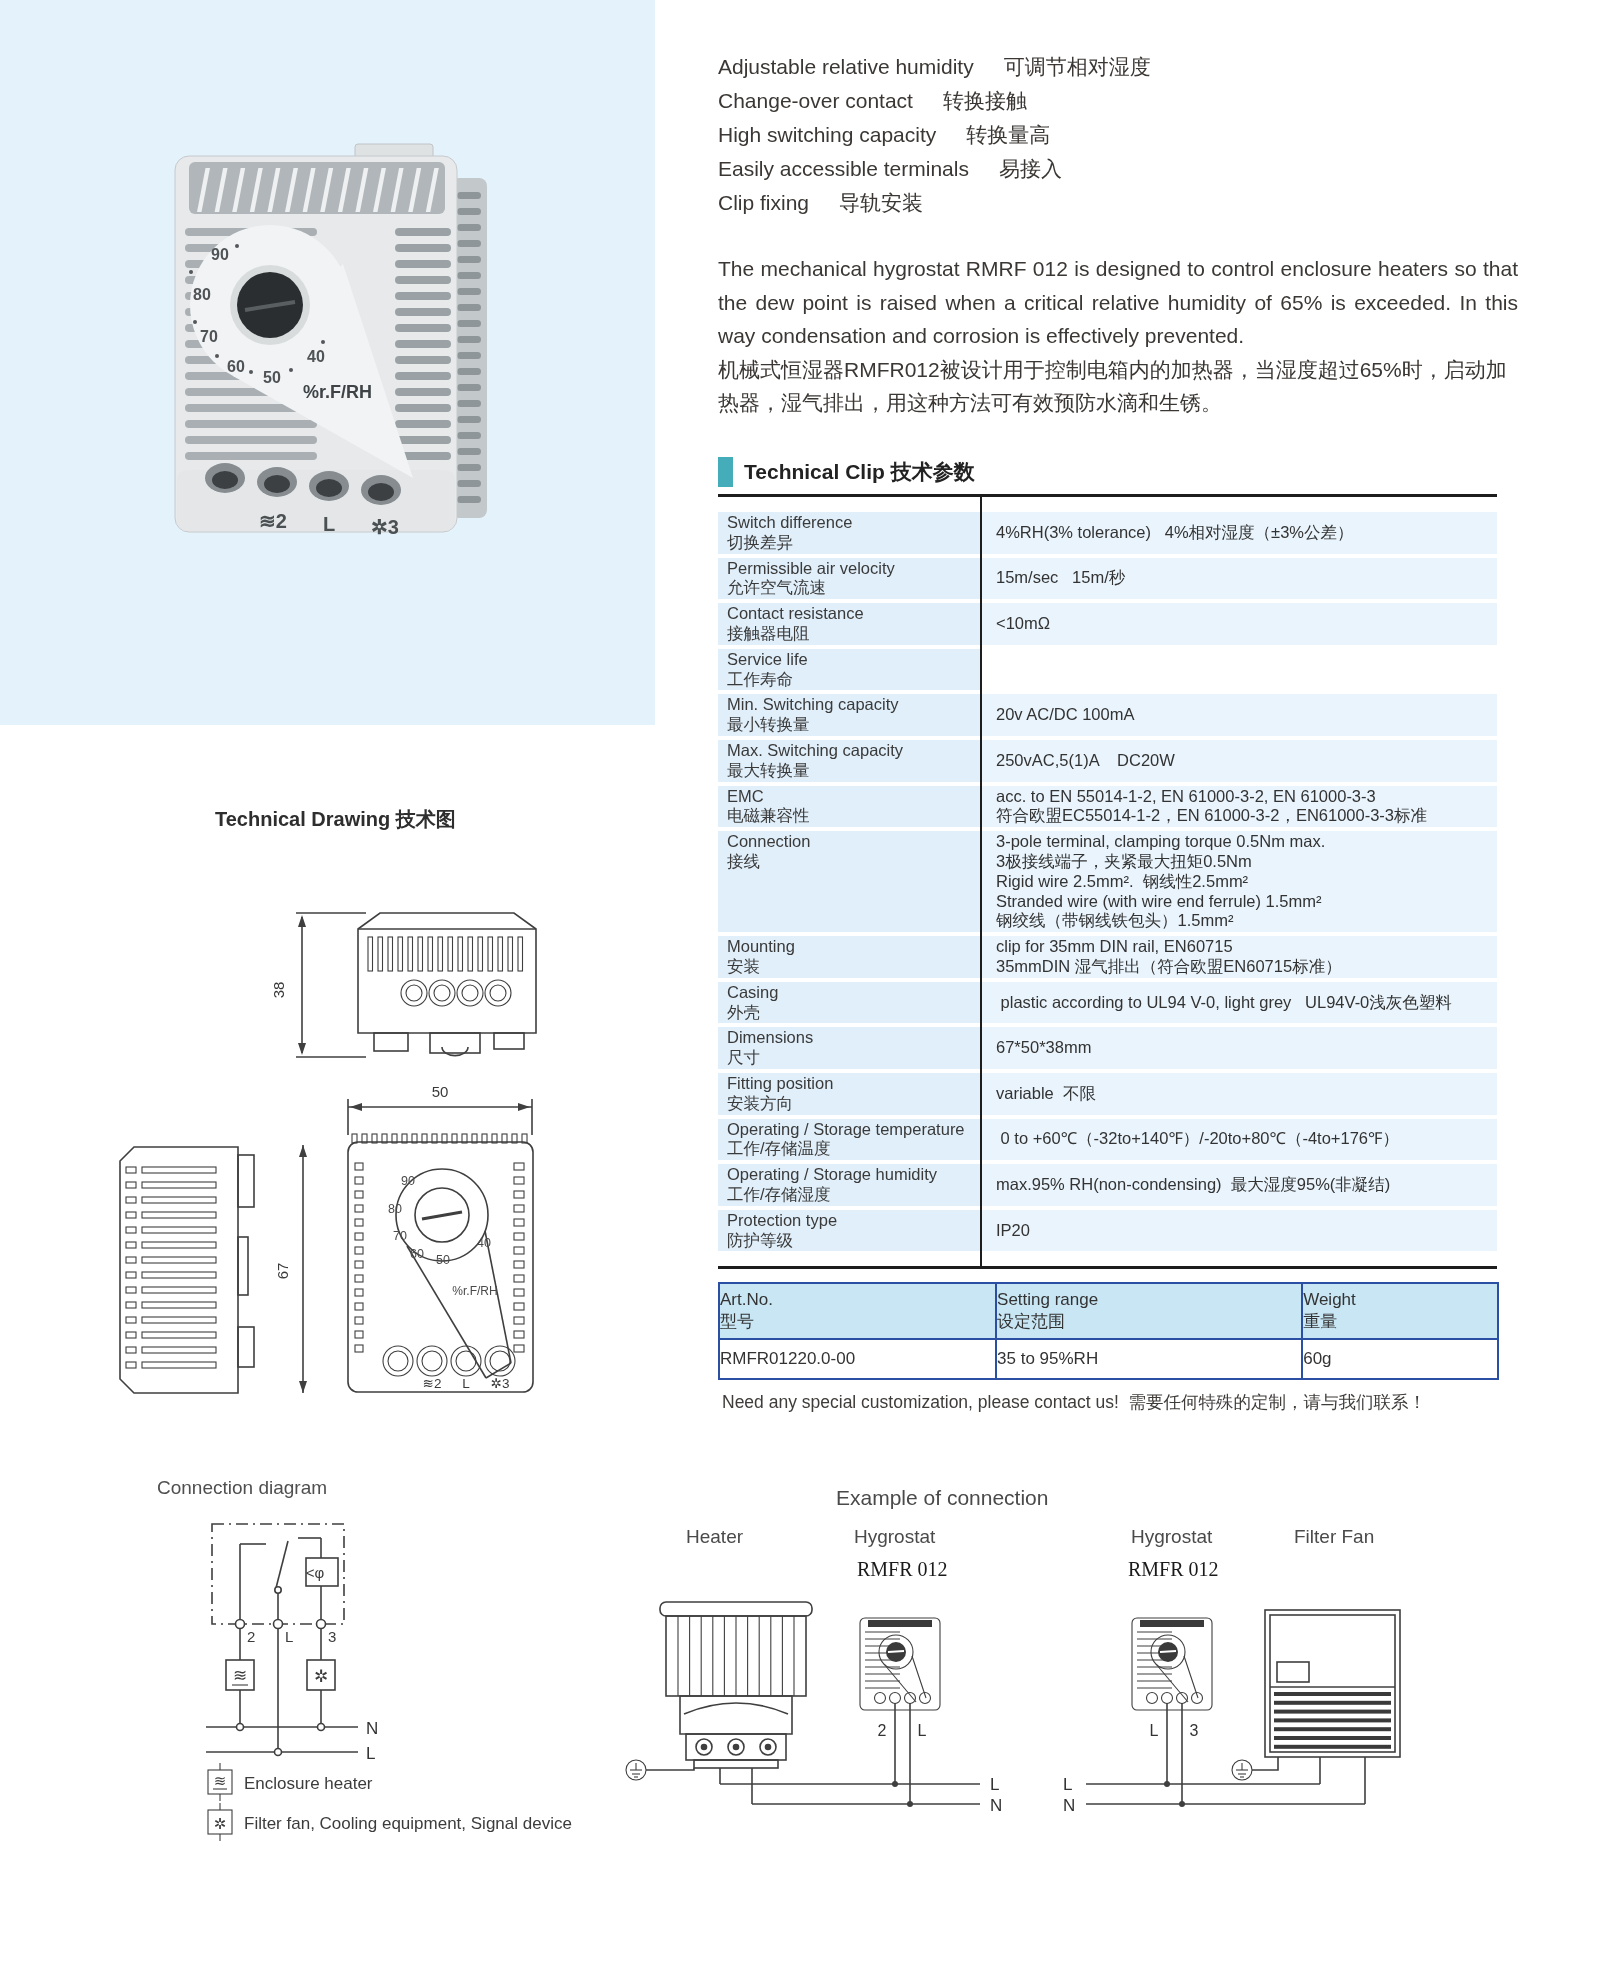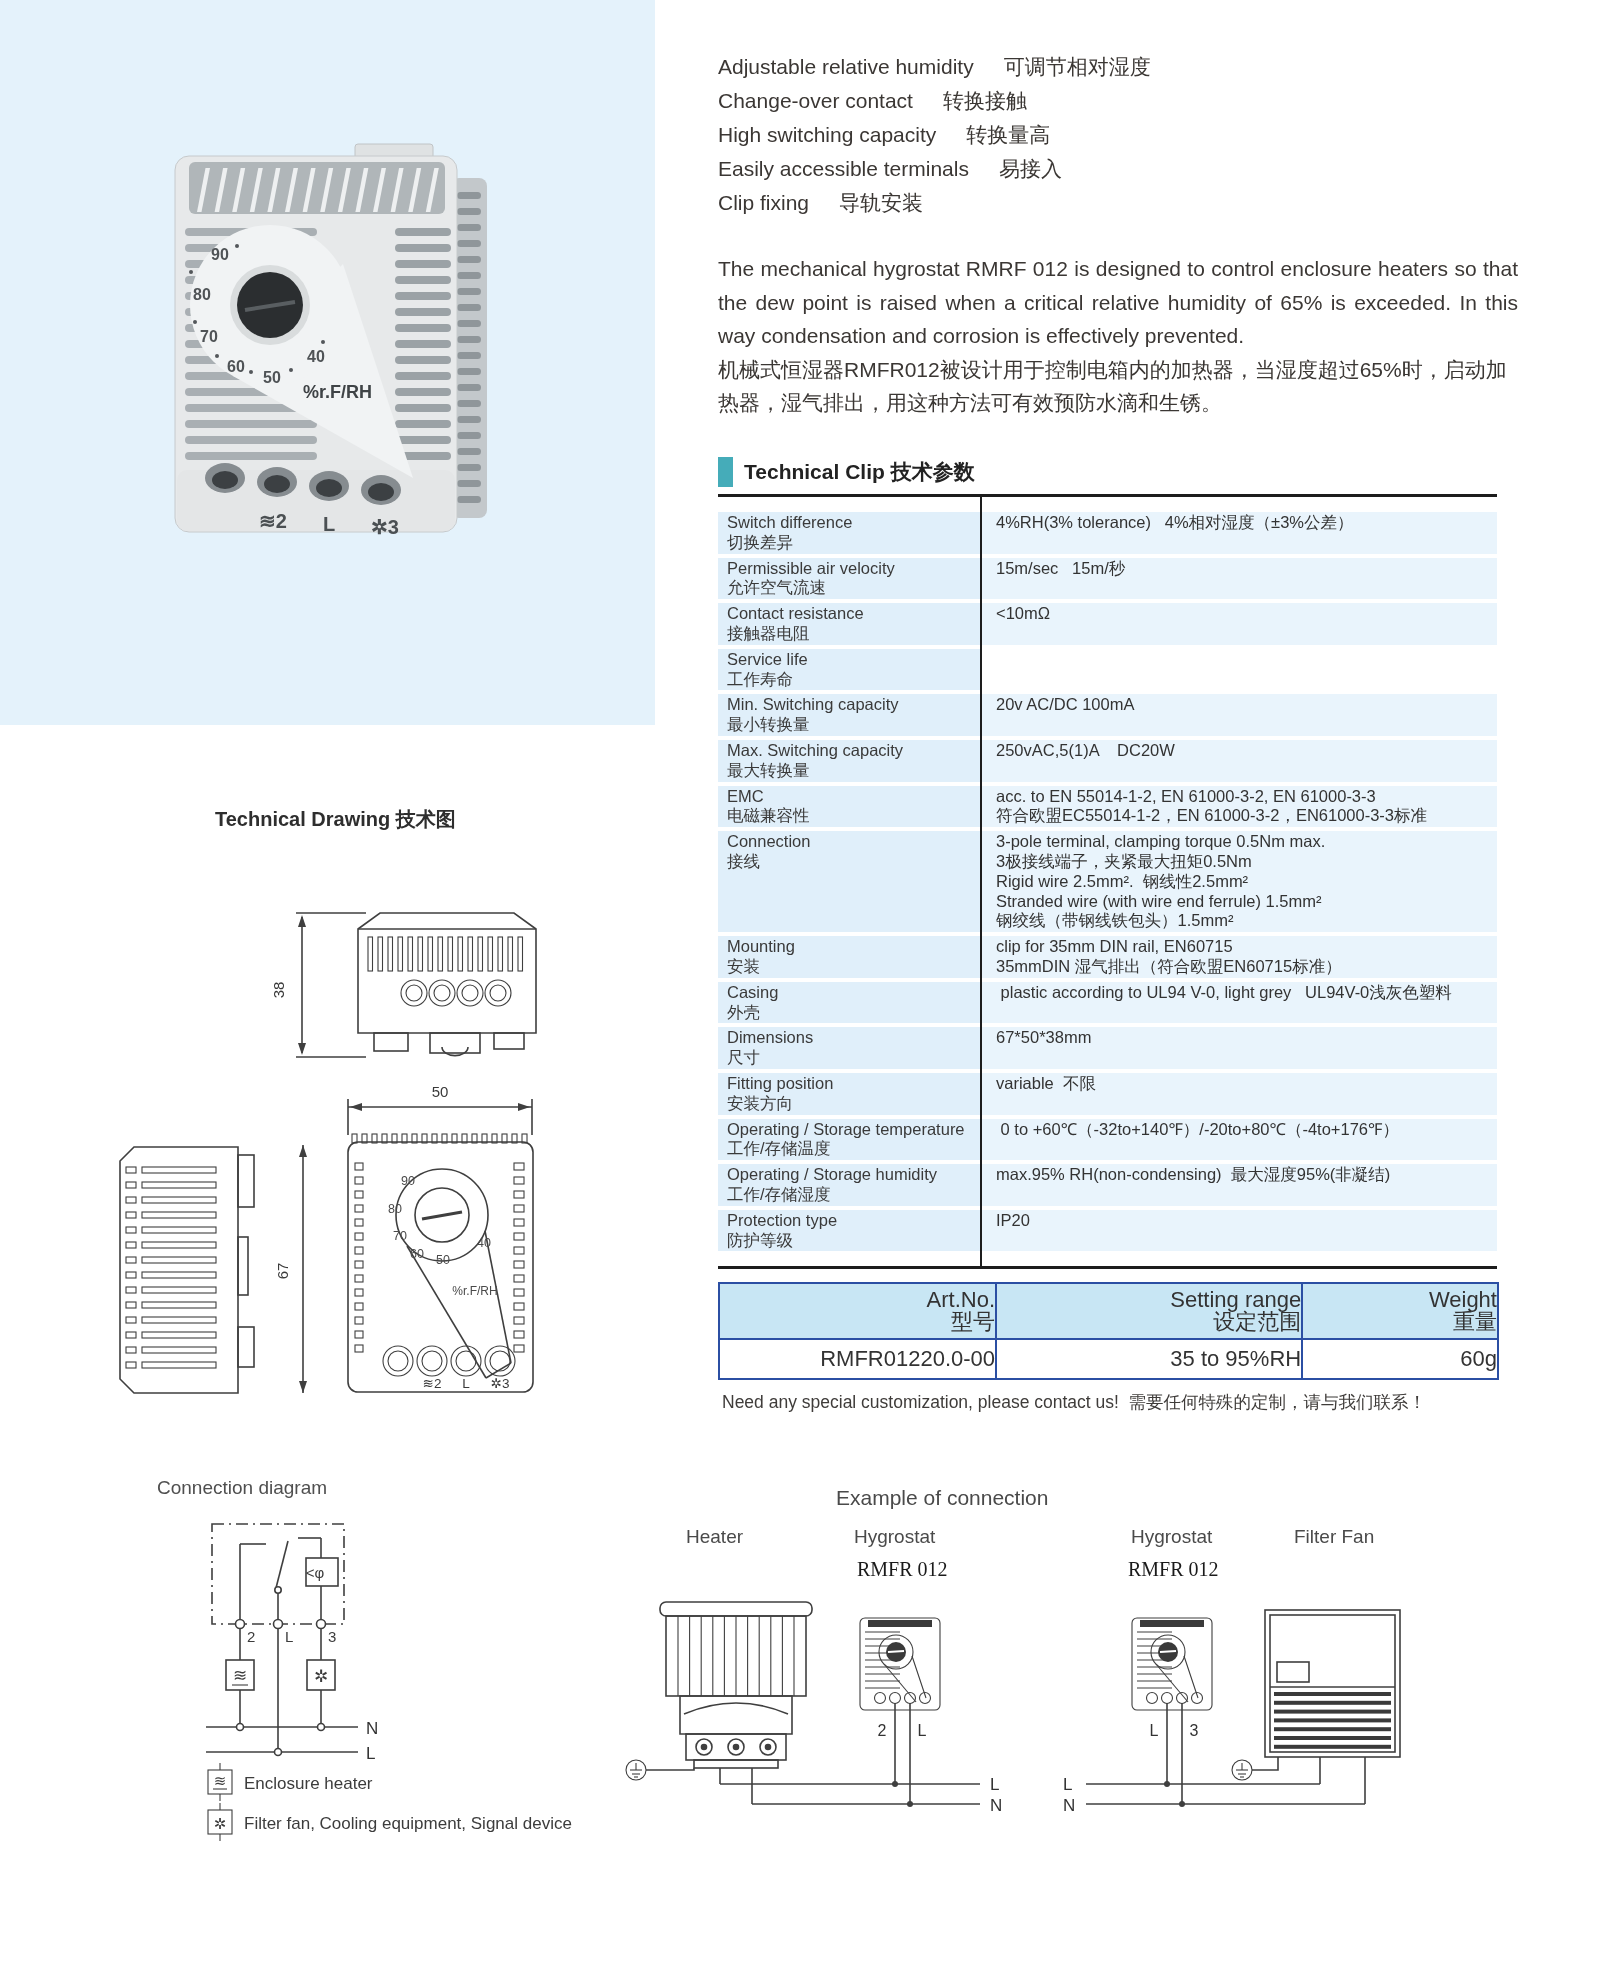--- a/index.html
+++ b/index.html
@@ -20,26 +20,26 @@
   .tech-title{margin-left:11px;font-size:21px;font-weight:bold;color:#222}
   .tech-table{left:718px;top:494px;width:779px;border-top:3px solid var(--rule,#1d1d1d);
               border-bottom:3px solid var(--rule,#1d1d1d);padding:15px 0}
   .tech-table::after{content:"";position:absolute;top:0;bottom:0;left:262px;width:2px;background:var(--rule,#1d1d1d)}
   .trow{display:flex;margin-bottom:4px}
   .trow:last-child{margin-bottom:0}
   .tlbl{width:262px;background:var(--row-lbl,#e0effa);padding:1px 2px 1px 9px;box-sizing:border-box;
         font-size:16.5px;line-height:19.8px;color:#3a3a3a}
   .tlbl div{white-space:nowrap}
   .tval{flex:1;background:var(--row-val,#e9f4fc);padding:1px 6px 1px 16px;display:flex;flex-direction:column;
-        font-size:16.5px;line-height:19.8px;white-space:pre-wrap;color:#333}
+        justify-content:center;font-size:16.5px;line-height:19.8px;white-space:pre-wrap;color:#333}
   
   .order-table{left:718px;top:1282px;width:781px;border:2px solid var(--tblue,#2b4fa3);box-sizing:border-box}
   .ohead{display:flex;background:var(--thead,#c8e6f4)}
   .orow{display:flex;border-top:2px solid var(--tblue,#2b4fa3);background:#fff}
-  .ocell{box-sizing:border-box;text-align:right;font-size:22px;line-height:22px;padding:5px 0;
+  .ocell{box-sizing:border-box;text-align:left;font-size:17px;line-height:22px;padding:5px 0;
          border-left:2px solid var(--tblue,#2b4fa3);color:#333}
   .ocell:first-child{border-left:none}
   .c0{width:35.4%}.c1{width:39.4%}.c2{width:25.2%}
   .orow .ocell{padding:8px 0}
   .note{left:722px;top:1390px;font-size:17.5px;color:#3f3c3a;white-space:pre}
   
   .td-title{left:215px;top:806px;font-size:20px;font-weight:bold;color:#2e2e2e}
   .conn-title{left:157px;top:1477px;font-size:19px;color:#4f4f4f}
   .ex-title{left:836px;top:1486px;font-size:21px;color:#4a4a4a}
   .ex-label{font-size:19px;color:#4a4a4a}

